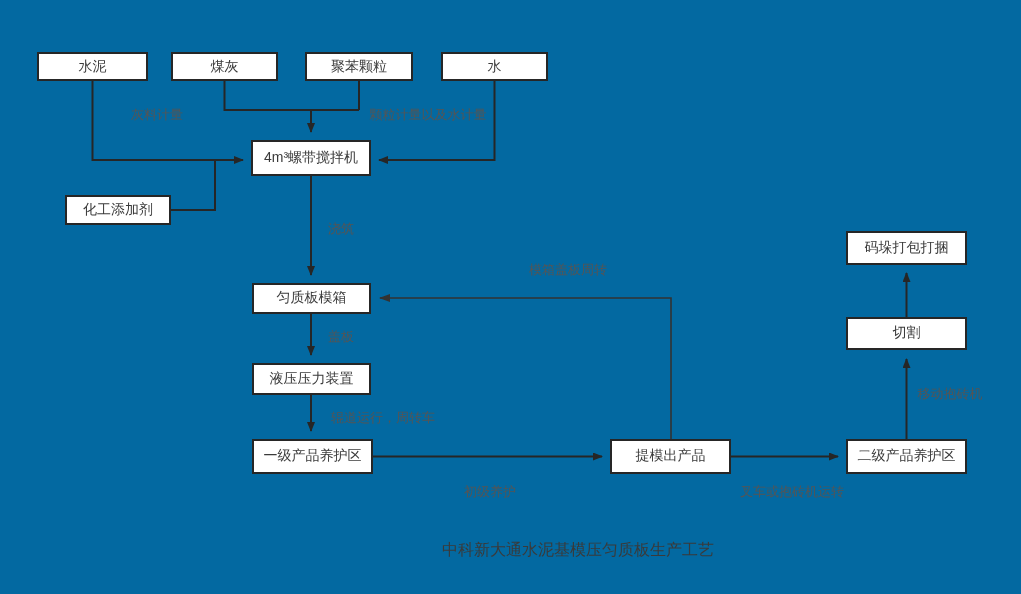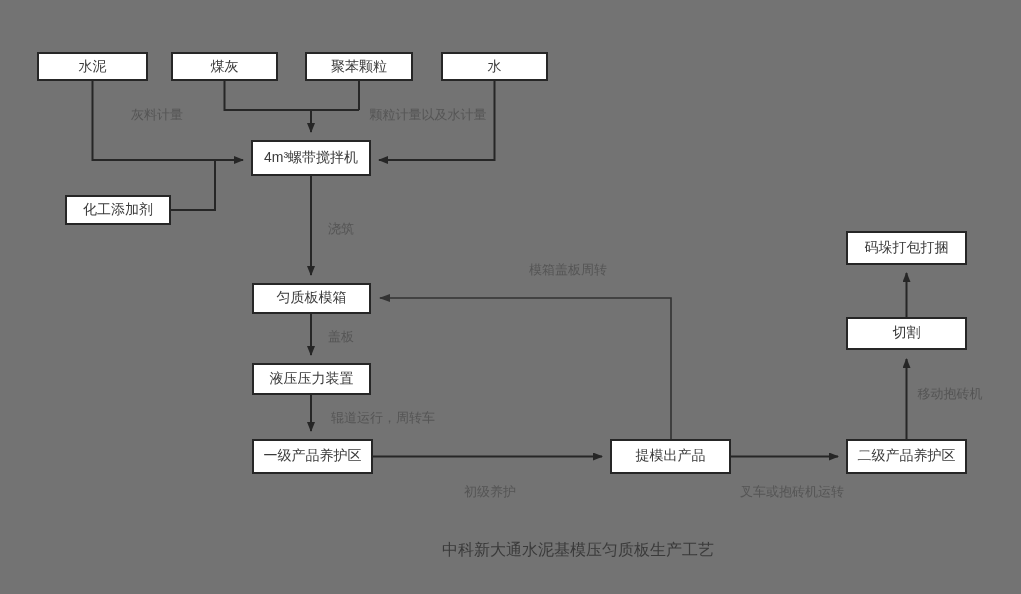--- a/index.html
+++ b/index.html
@@ -10,21 +10,21 @@
   body {
     width: 1021px;
     height: 594px;
     font-family: "Liberation Sans", "DejaVu Sans", sans-serif;
     overflow: hidden;
   }
   #diagram-root {
     position: relative;
     width: 1021px;
     height: 594px;
-    background: #737373;
+    background: #0369a1;
   }
   svg#flowchart {
     display: block;
     width: 1021px;
     height: 594px;
   }
   .node-box {
     fill: #ffffff;
     stroke: #262626;
     stroke-width: 2;

